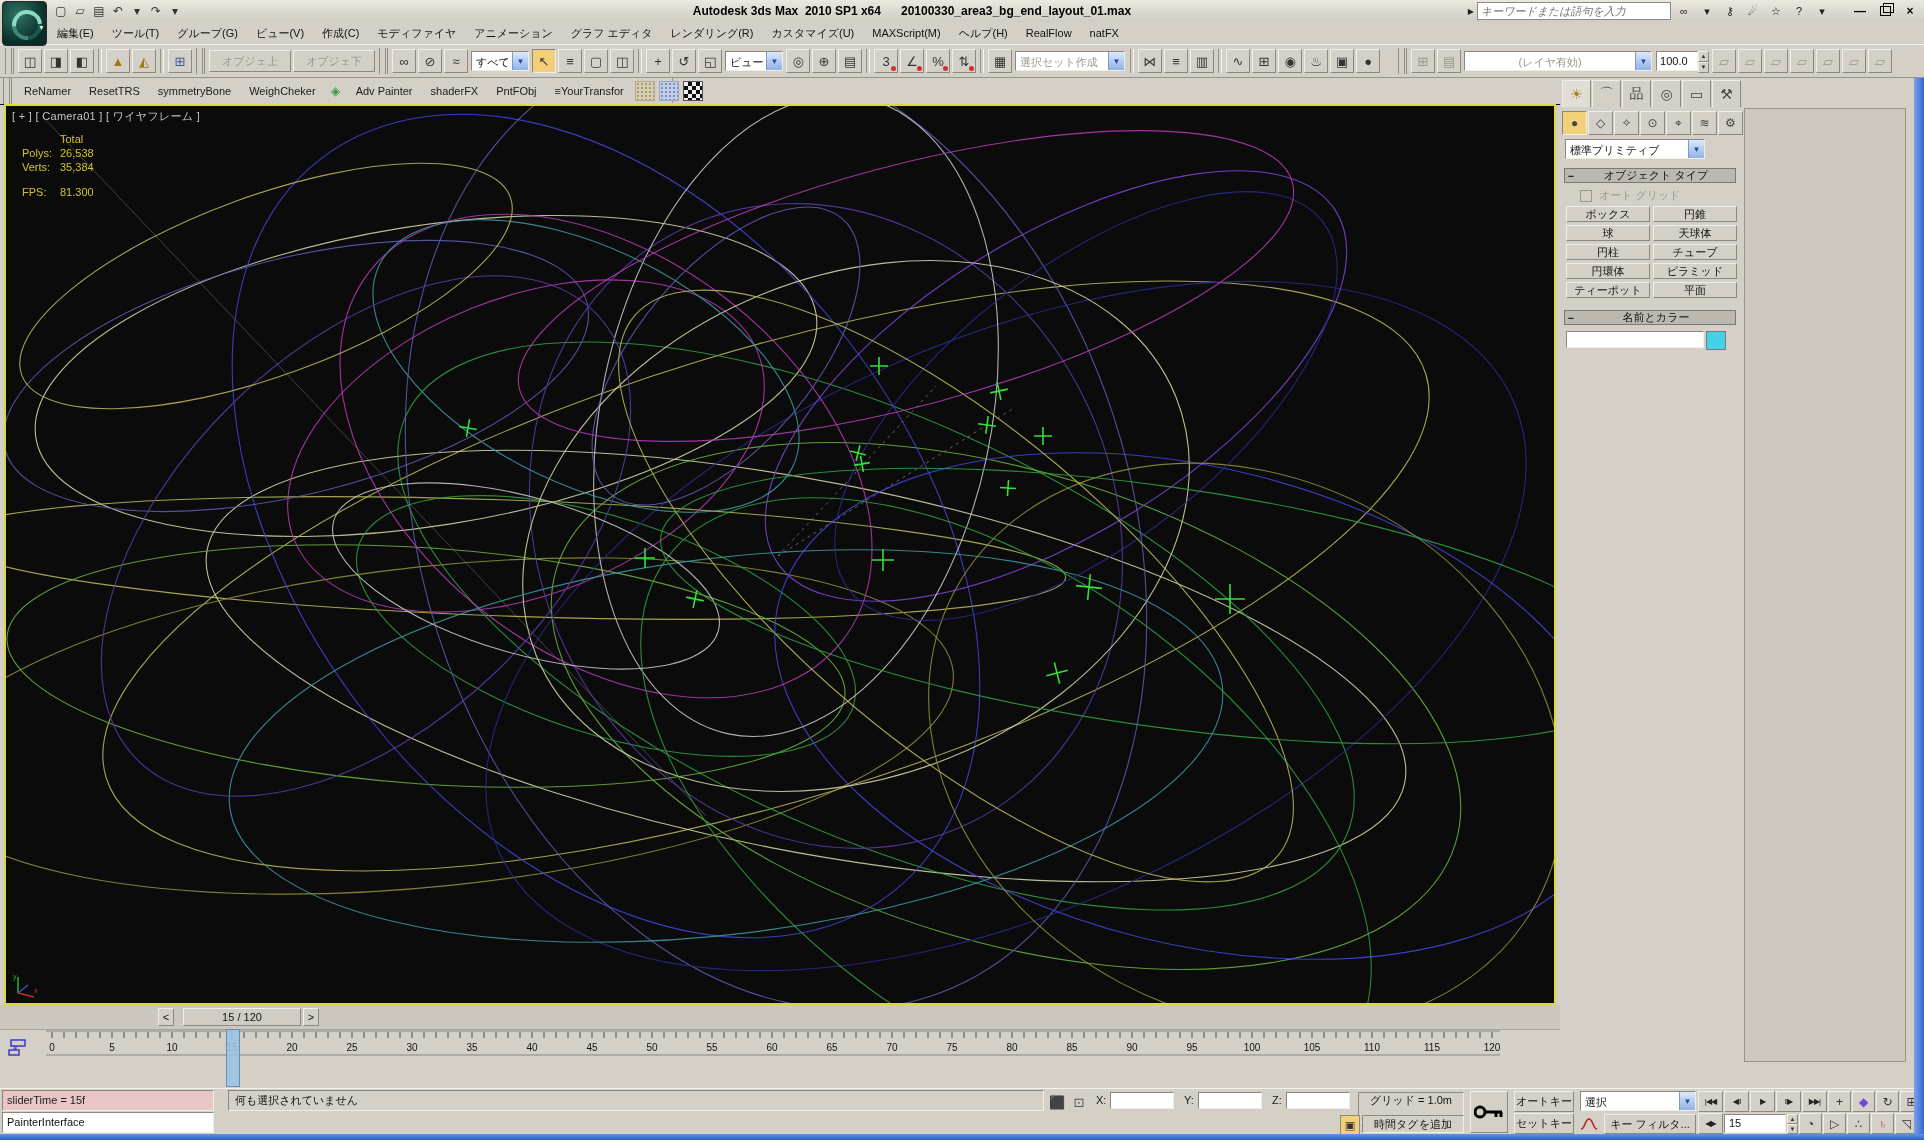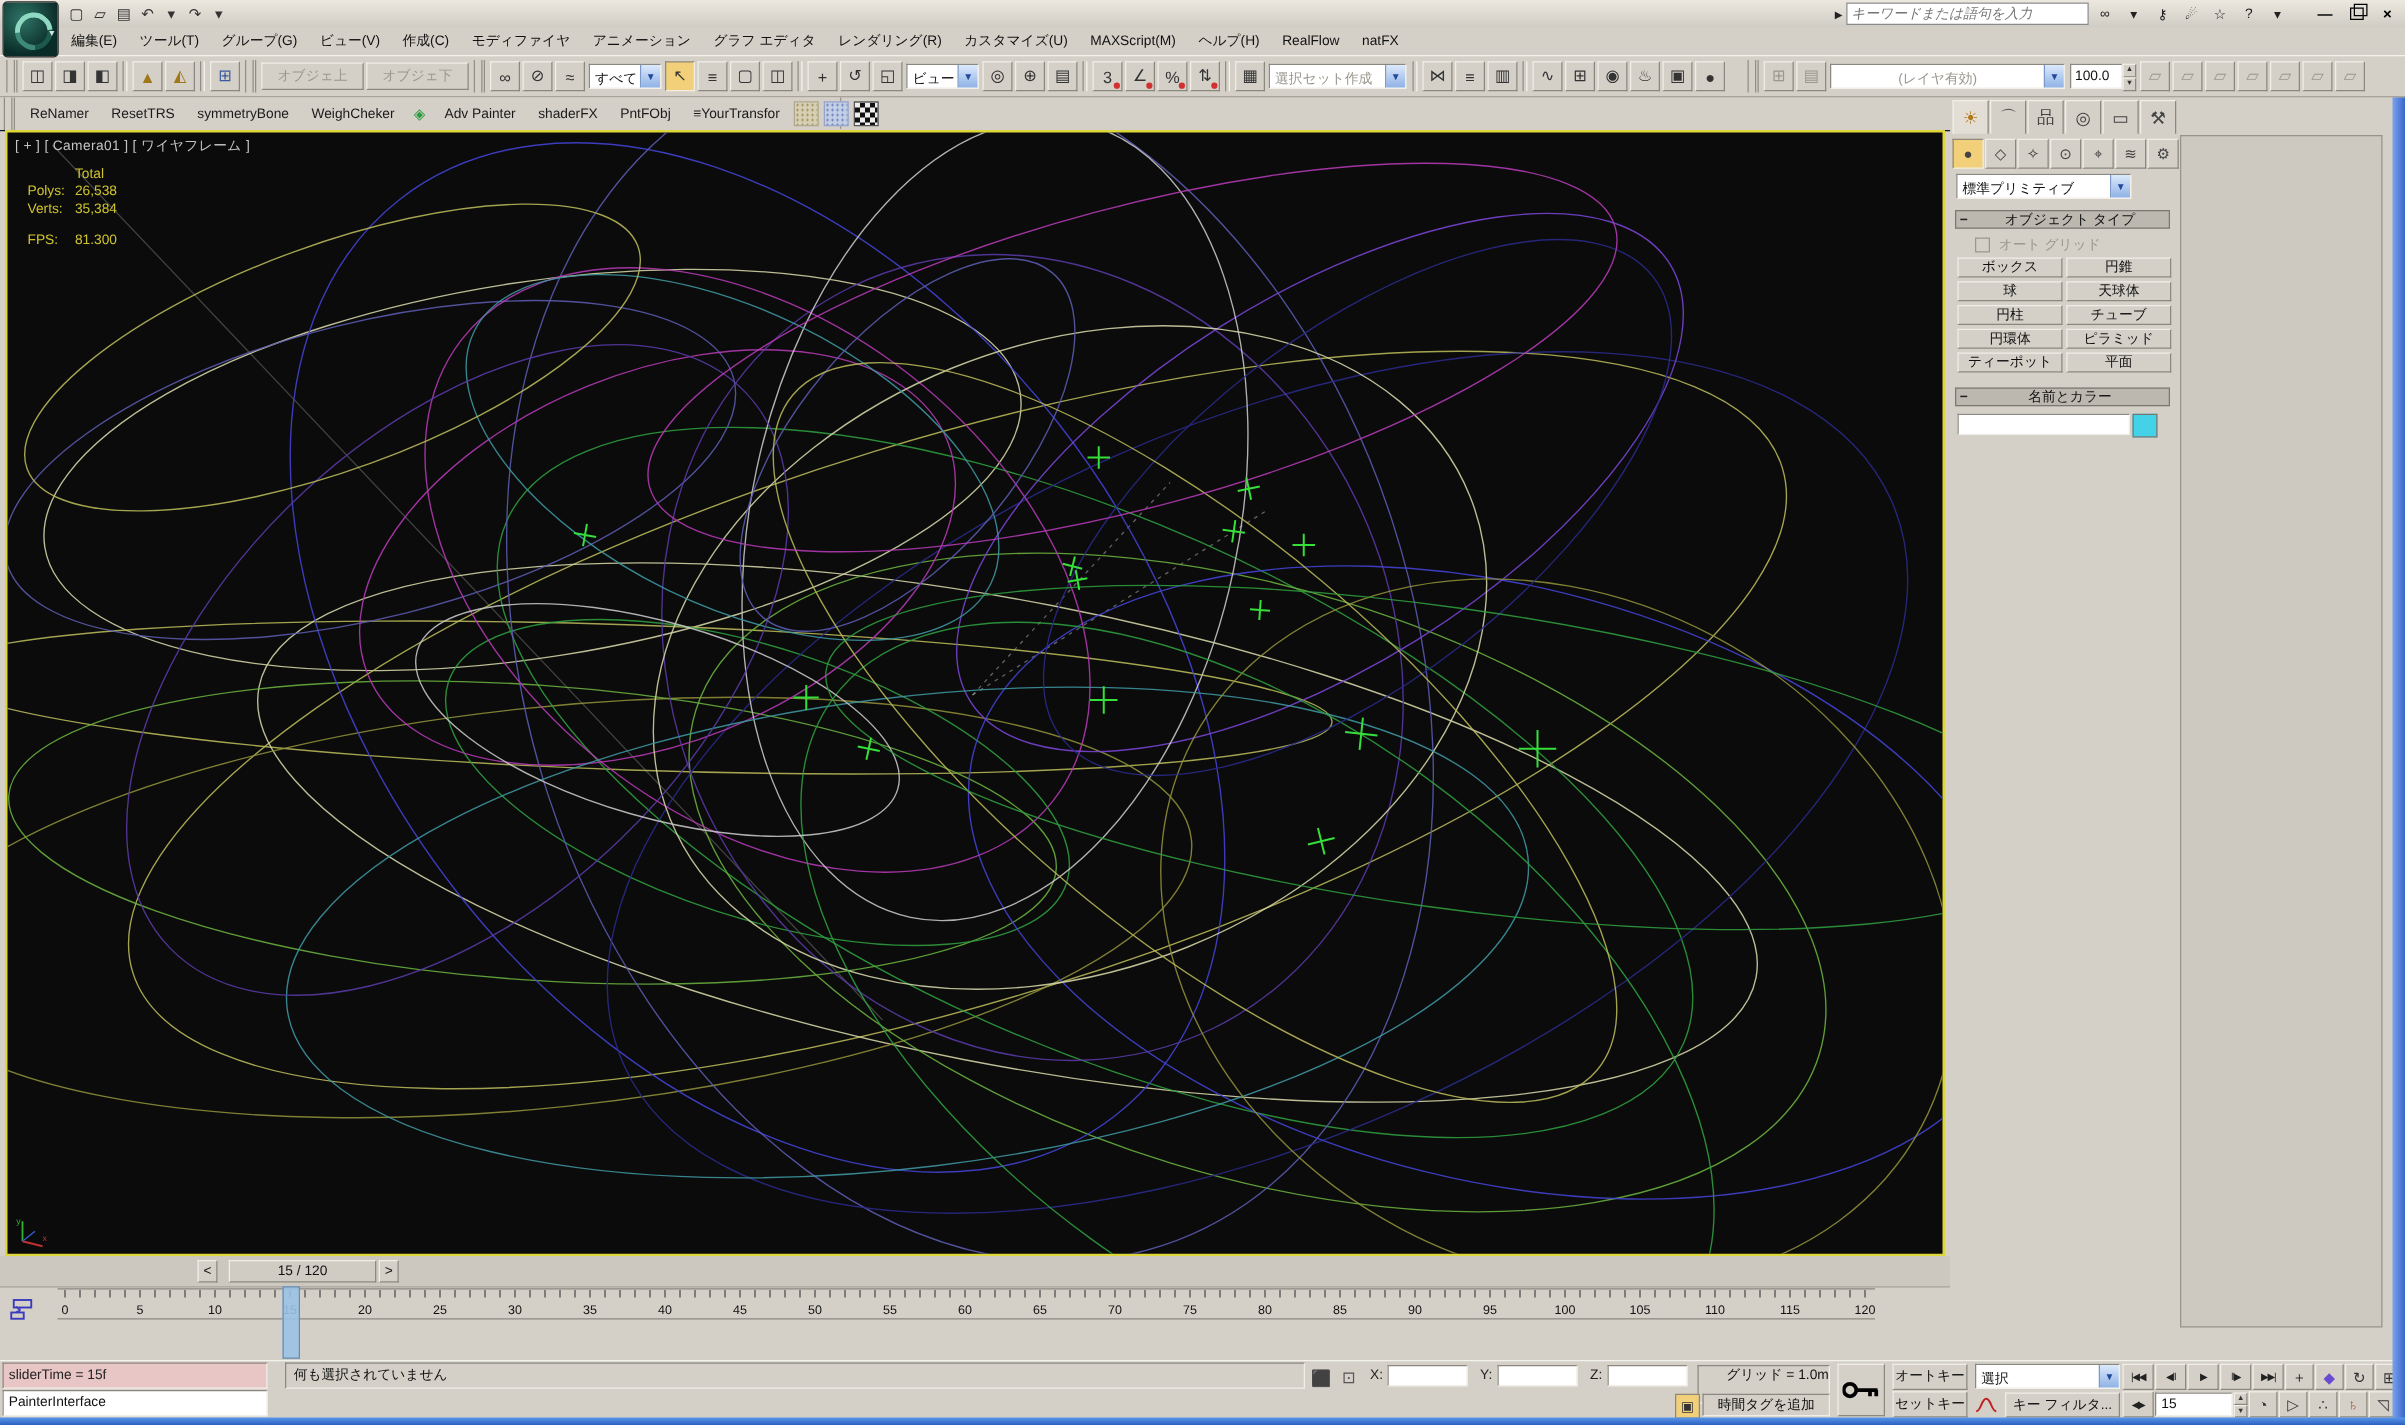--- a/index.html
+++ b/index.html
@@ -93,21 +93,21 @@
   .sunk{border:1px solid;border-color:#8b887f #f0eee7 #f0eee7 #8b887f;background:#d4d0c8;box-sizing:border-box;}
   .raised{border:1px solid;border-color:#f0eee7 #8b887f #8b887f #f0eee7;background:#d4d0c8;box-sizing:border-box;}
   .sb .abs{position:absolute;}
   .listener1{left:2px;top:1px;width:212px;height:21px;background:#e9c6c6;line-height:19px;padding:0 4px;color:#222;}
   .listener2{left:2px;top:23px;width:212px;height:21px;background:#fff;line-height:19px;padding:0 4px;}
   .statusline{left:228px;top:1px;width:816px;height:21px;line-height:19px;padding:0 6px;}
   .promptline{left:228px;top:24px;width:1108px;height:21px;line-height:19px;padding:0 6px;}
   .sb-ico{display:flex;align-items:center;justify-content:center;color:#8a8880;font-size:13px;}
   .coordlab{top:5px;color:#222;}
   .coordfield{top:3px;width:64px;height:17px;background:#fff;}
-  .gridfield{left:1358px;top:3px;width:106px;height:31px;text-align:right;line-height:15px;}
+  .gridfield{left:1358px;top:3px;width:106px;height:31px;text-align:center;line-height:15px;}
   .cubeico{left:1340px;top:26px;width:18px;height:18px;background:#f2d079;border:1px solid #8b887f;
         display:flex;align-items:center;justify-content:center;font-size:11px;color:#333;}
   .timetag{left:1362px;top:26px;width:102px;height:18px;text-align:center;line-height:16px;}
   .keybtn{left:1470px;top:2px;width:38px;height:42px;display:flex;align-items:center;justify-content:center;}
   .akbtn{left:1514px;top:2px;width:60px;height:21px;text-align:center;line-height:19px;}
   .skbtn{left:1514px;top:24px;width:60px;height:21px;text-align:center;line-height:19px;}
   .keymode{left:1578px;top:2px;width:116px;height:20px;}
   .curveico{left:1578px;top:25px;width:22px;height:20px;display:flex;align-items:center;justify-content:center;}
   .keyfilters{left:1604px;top:25px;width:92px;height:20px;text-align:center;line-height:18px;}
   .pb-row1{left:1698px;top:2px;display:flex;gap:1px;}
@@ -157,20 +157,21 @@
     </div>
     <div class="qat" id="qat">
         <div class="qat-btn">▢</div>
         <div class="qat-btn">▱</div>
         <div class="qat-btn">▤</div>
         <div class="qat-btn">↶</div>
         <div class="qat-btn">▾</div>
         <div class="qat-btn">↷</div>
         <div class="qat-btn">▾</div>
       </div>
+    <div class="title-text">Autodesk 3ds Max  2010 SP1 x64      20100330_area3_bg_end_layout_01.max</div>
     <div class="infocenter" id="infocenter">
       <span class="ic-expand">▶</span>
       <input class="ic-input" placeholder="キーワードまたは語句を入力" style="">
     <div class="ic-ico">∞</div>
         <div class="ic-ico">▾</div>
         <div class="ic-ico">⚷</div>
         <div class="ic-ico">☄</div>
         <div class="ic-ico">☆</div>
         <div class="ic-ico">?</div>
         <div class="ic-ico">▾</div>

